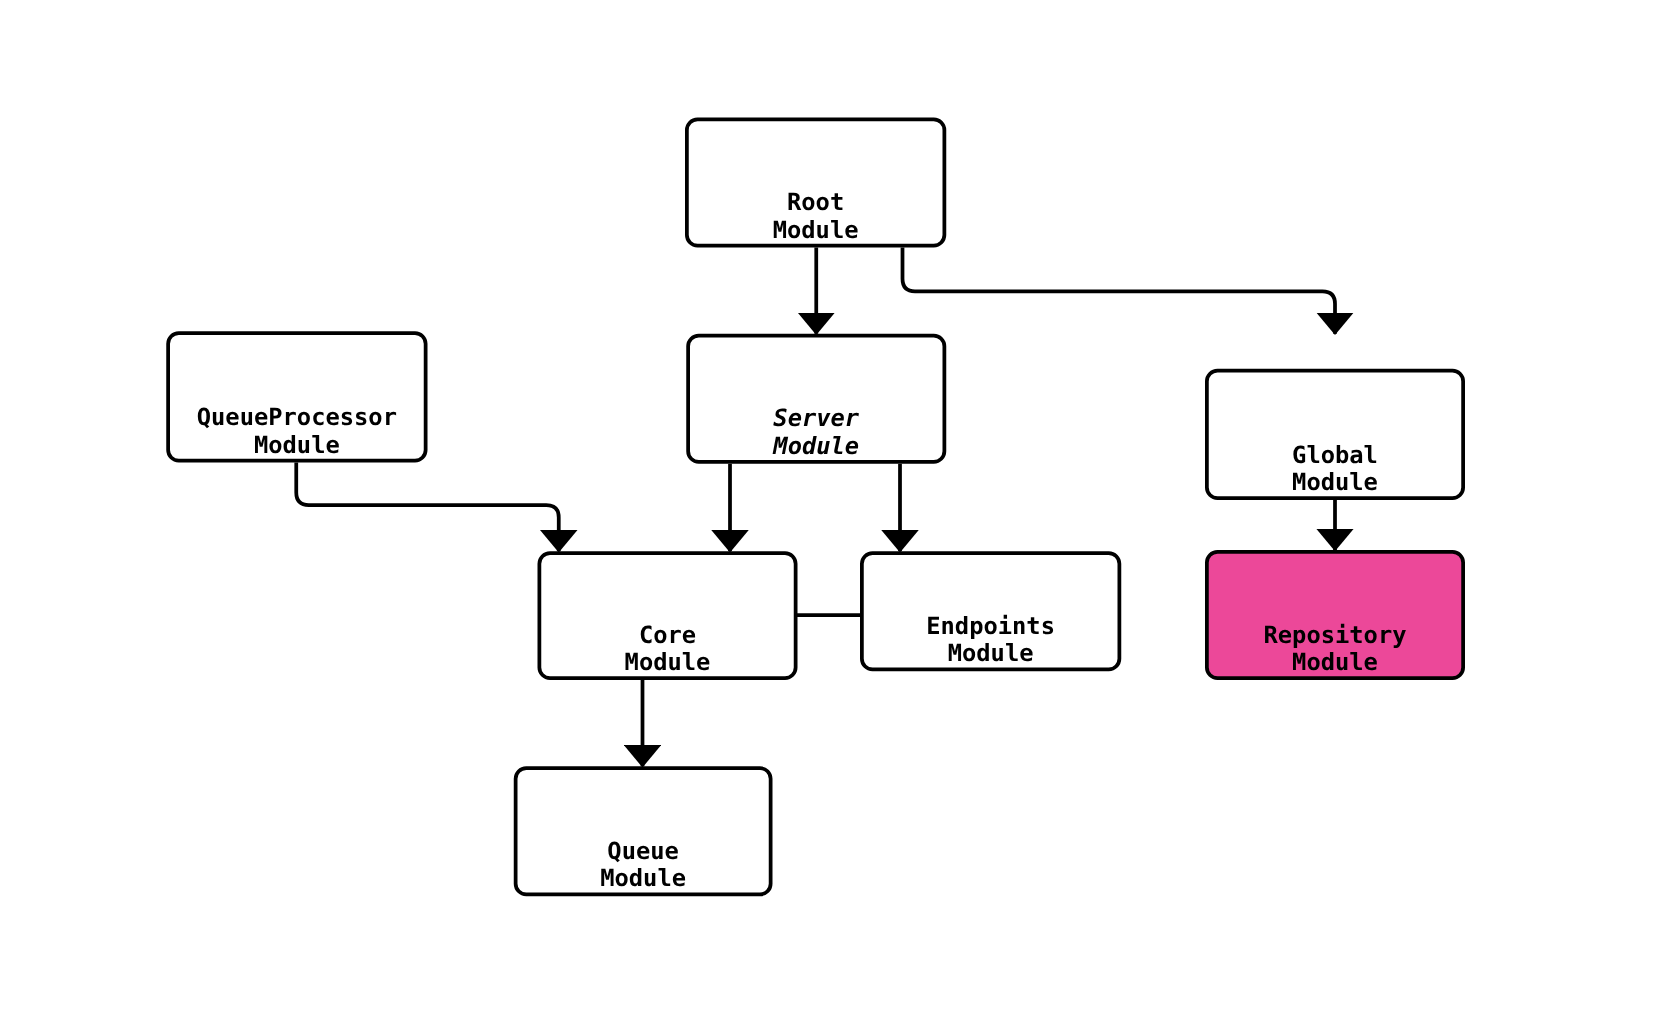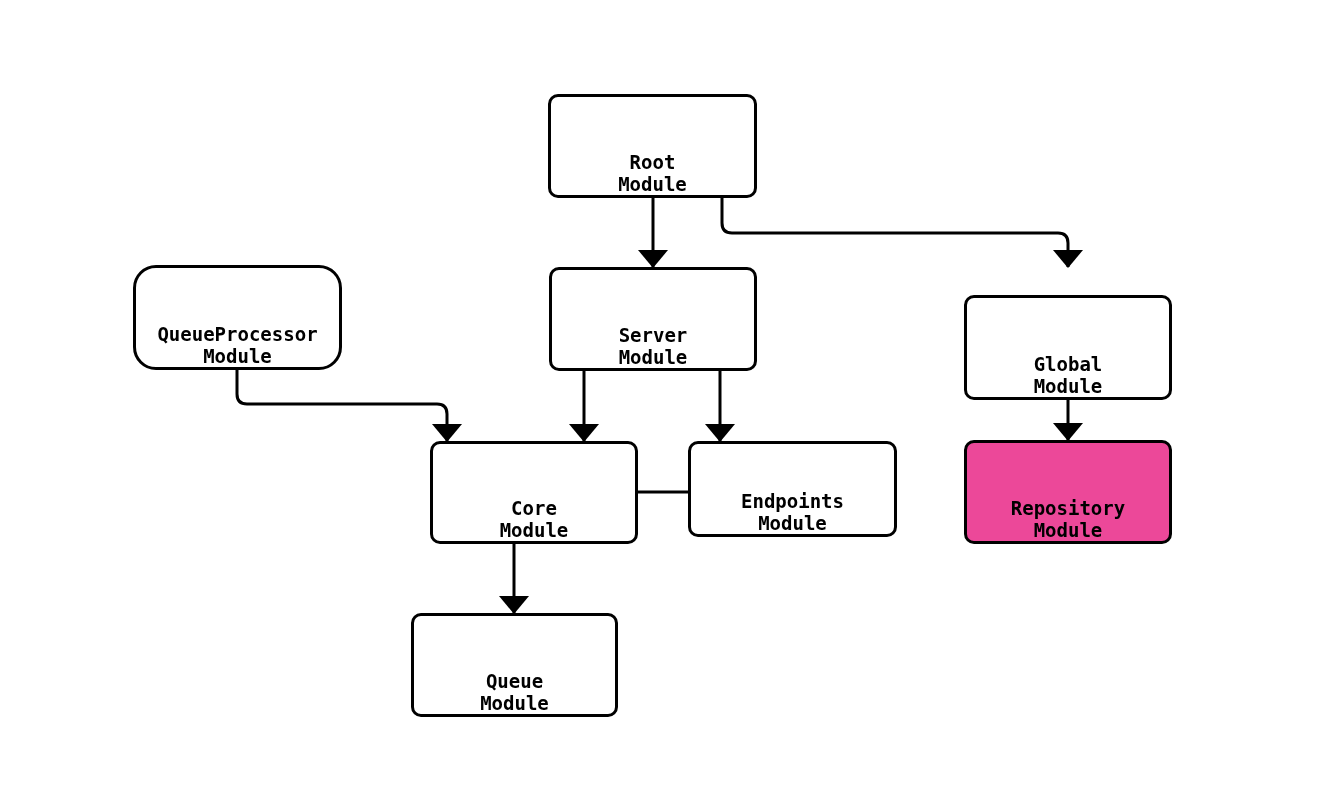--- a/index.html
+++ b/index.html
@@ -78,25 +78,25 @@
         <path class="edge-path" d="M688,492 L619,492" stroke="#000000" marker-end="url(#arrowhead)"></path>
         <path class="edge-path" d="M1068,372 L1068,440" stroke="#000000" marker-end="url(#arrowhead)"></path>
         <path class="edge-path" d="M514,544 L514,613" stroke="#000000" marker-end="url(#arrowhead)"></path>
       </g>
   </svg>
   <div class="nodes-layer">
       <div class="node" style="left: 548px; top: 94px; width: 209px; height: 104px; background: rgb(255, 255, 255); border-color: rgb(0, 0, 0);">
         <span class="node-label">Root
 Module</span>
       </div>
-      <div class="node" style="left: 133px; top: 265px; width: 209px; height: 105px; background: rgb(255, 255, 255); border-color: rgb(0, 0, 0); border-radius: 23px;">
+      <div class="node" style="left: 133px; top: 265px; width: 209px; height: 105px; background: rgb(255, 255, 255); border-color: rgb(0, 0, 0);">
         <span class="node-label">QueueProcessor
 Module</span>
       </div>
-      <div class="node" style="left: 549px; top: 267px; width: 208px; height: 104px; background: rgb(255, 255, 255); border-color: rgb(0, 0, 0);">
+      <div class="node" style="left: 549px; top: 267px; width: 208px; height: 104px; background: rgb(255, 255, 255); border-color: rgb(0, 0, 0); font-style: italic;">
         <span class="node-label">Server
 Module</span>
       </div>
       <div class="node" style="left: 964px; top: 267px; width: 208px; height: 105px; background: rgb(255, 255, 255); border-color: rgb(0, 0, 0); margin-top: 28px;">
         <span class="node-label">Global
 Module</span>
       </div>
       <div class="node" style="left: 430px; top: 441px; width: 208px; height: 103px; background: rgb(255, 255, 255); border-color: rgb(0, 0, 0);">
         <span class="node-label">Core
 Module</span>

